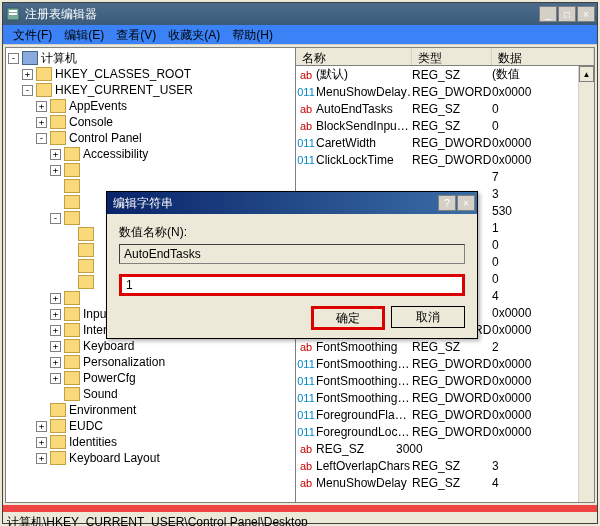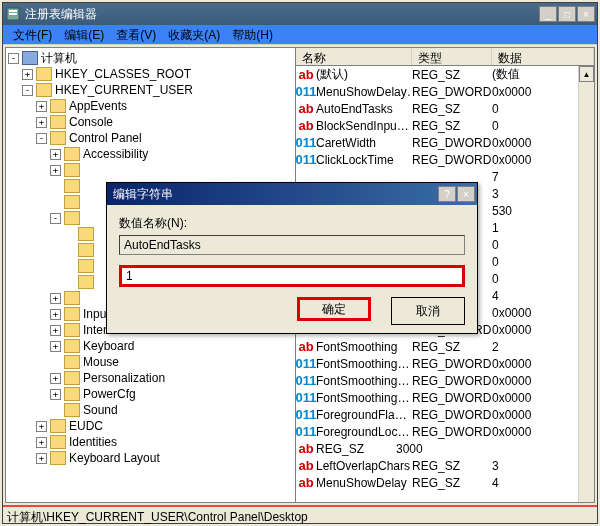--- a/index.html
+++ b/index.html
@@ -13,43 +13,43 @@
 .menubar{height:20px;background:#3b82f6;display:flex;align-items:flex-start;padding:0 4px;border-bottom:1px solid #d4d0c8}
 .menubar span{padding:2px 6px}
 .body{flex:1;display:flex;border:1px solid #808080;margin:2px;background:#fff;overflow:hidden}
 .tree{width:290px;border-right:1px solid #808080;overflow:hidden;background:#fff;padding:2px}
 .list{flex:1;display:flex;flex-direction:column;overflow:hidden}
 .cols{display:flex;background:#ece9d8;border-bottom:1px solid #808080;height:18px}
 .col{padding:2px 6px;border-right:1px solid #d4d0c8}
 .c1{width:116px}.c2{width:80px}.c3{flex:1}
 .rows{flex:1;overflow:hidden}
 .row{display:flex;align-items:center;height:17px}
-.row .ic{width:16px;height:14px;margin:0 2px;display:flex;align-items:center;justify-content:center;font-size:13px;font-weight:bold}
+.row .ic{width:16px;height:14px;margin:0 2px;display:flex;align-items:center;justify-content:center;font-size:11px;font-weight:normal}
 .ic-ab{color:#c00}
 .ic-dw{color:#08c}
 .row .v1{width:96px;overflow:hidden;white-space:nowrap}
 .row .v2{width:80px}
 .row .v3{flex:1;overflow:hidden}
 .tn{display:flex;align-items:center;height:16px;white-space:nowrap}
 .tg{width:11px;height:11px;border:1px solid #808080;background:#fff;display:flex;align-items:center;justify-content:center;font-size:9px;line-height:1;margin-right:3px;font-family:monospace}
 .tspacer{width:14px;display:inline-block}
 .fico{width:16px;height:14px;margin-right:3px}
 .fopen{background:#f9d97a;border:1px solid #c0a040}
 .fclosed{background:#f9d97a;border:1px solid #c0a040}
 .pcico{width:16px;height:14px;margin-right:3px;background:#88aadd;border:1px solid #446688}
-.status{height:18px;border-top:2px solid #ef4444;padding:2px 4px;background:#ece9d8}
-.dlg{position:absolute;left:106px;top:182px;width:372px;background:#ece9d8;border:1px solid #000;box-shadow:2px 2px 4px rgba(0,0,0,0.3)}
+.status{height:18px;border-top:7px solid #ef4444;padding:2px 4px;background:#ece9d8}
+.dlg{position:absolute;left:106px;top:191px;width:372px;background:#ece9d8;border:1px solid #000;box-shadow:2px 2px 4px rgba(0,0,0,0.3)}
 .dlg .titlebar{background:linear-gradient(to right,#0a246a,#3a6ea5)}
 .dlg-body{padding:10px 12px 8px}
 .lbl{margin-bottom:3px}
 .fld{width:100%;height:20px;background:#ece9d8;border:1px solid #808080;border-top-color:#404040;border-left-color:#404040;padding:2px 4px;margin-bottom:10px}
 .inp{width:100%;height:22px;border:3px solid #d00;background:#fff;padding:1px 4px;margin-bottom:10px}
 .inp input{border:none;outline:none;width:100%;font-size:12px}
-.btns{display:flex;justify-content:flex-end;gap:20px}
-.btn{width:74px;height:28px;background:#ece9d8;border:1px solid #000;display:flex;align-items:center;justify-content:center}
+.btns{display:flex;justify-content:flex-end;gap:6px}
+.btn{width:74px;height:22px;background:#ece9d8;border:1px solid #000;display:flex;align-items:center;justify-content:center}
 .btn.ok{border:3px solid #d00;height:24px}
 .scrl{width:16px;background:#ece9d8;border-left:1px solid #d4d0c8}
 .scrlbtn{height:16px;background:#ece9d8;border:1px solid #808080;display:flex;align-items:center;justify-content:center;font-size:8px}
 .il{display:inline-block}
 </style>
 </head>
 <body>
 
 <div class="win">
   <div class="titlebar">
@@ -219,47 +219,46 @@
           <span class="tspacer il"></span>
           <span class="tspacer il"></span>
           <span class="tg">+</span>
           <span class="fico fclosed"></span>
           <span>Keyboard</span>
         </div>
         <div class="tn">
           <span class="tspacer il"></span>
           <span class="tspacer il"></span>
           <span class="tspacer il"></span>
-          <span class="tspacer il"></span>
-          <span class="fico fclosed"></span>
-          <span>Mouse</span>
-        </div>
-        <div class="tn">
-          <span class="tspacer il"></span>
-          <span class="tspacer il"></span>
-          <span class="tspacer il"></span>
           <span class="tg">+</span>
           <span class="fico fclosed"></span>
           <span>Personalization</span>
         </div>
         <div class="tn">
           <span class="tspacer il"></span>
           <span class="tspacer il"></span>
           <span class="tspacer il"></span>
           <span class="tg">+</span>
           <span class="fico fclosed"></span>
           <span>PowerCfg</span>
         </div>
         <div class="tn">
           <span class="tspacer il"></span>
           <span class="tspacer il"></span>
           <span class="tspacer il"></span>
           <span class="tspacer il"></span>
           <span class="fico fclosed"></span>
           <span>Sound</span>
+        </div>
+        <div class="tn">
+          <span class="tspacer il"></span>
+          <span class="tspacer il"></span>
+          <span class="tspacer il"></span>
+          <span class="fico fclosed"></span>
+          <span>Environment</span>
         </div>
         <div class="tn">
           <span class="tspacer il"></span>
           <span class="tspacer il"></span>
           <span class="tg">+</span>
           <span class="fico fclosed"></span>
           <span>EUDC</span>
         </div>
         <div class="tn">
           <span class="tspacer il"></span>

